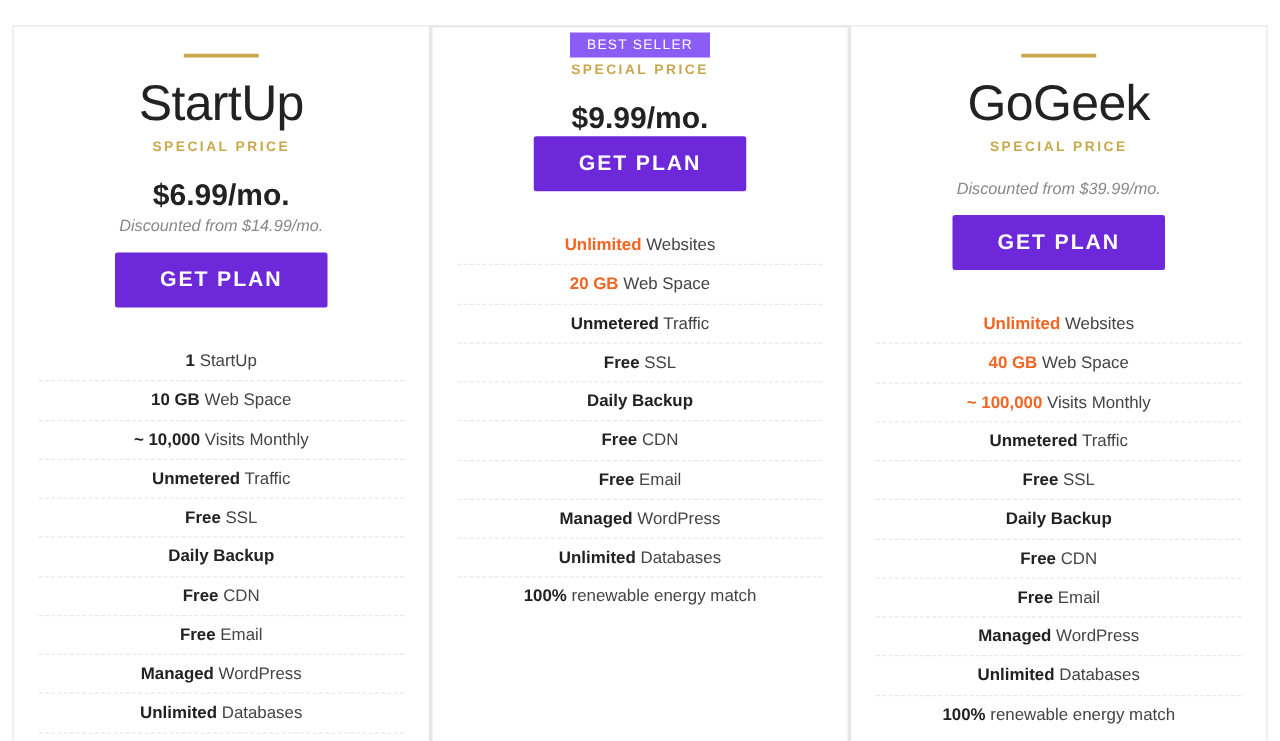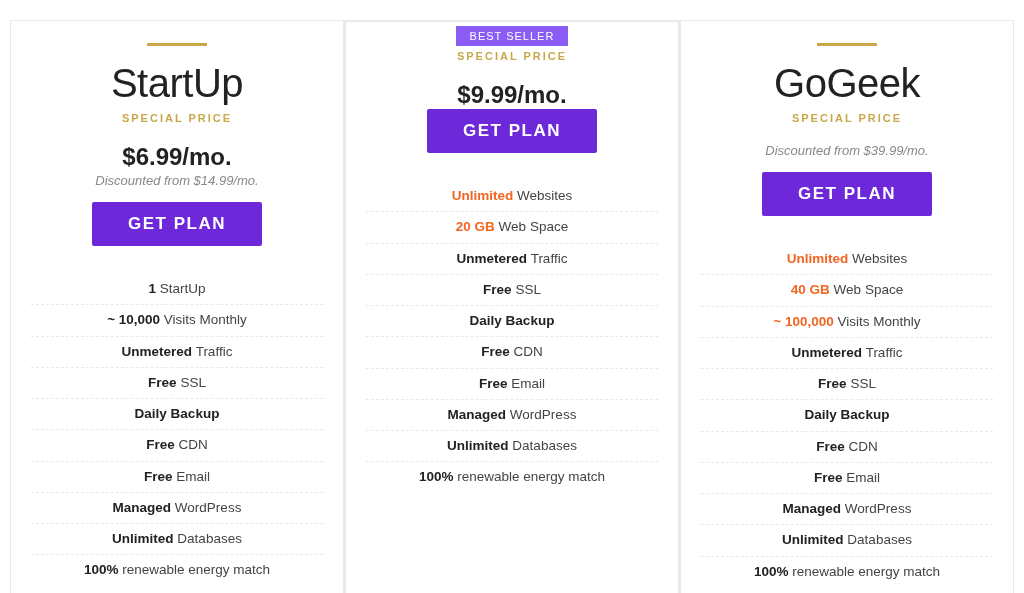--- a/index.html
+++ b/index.html
@@ -124,20 +124,21 @@
     }
   </style>
 </head>
 <body>
 
 <div class="pricing-wrapper">
     <div class="plan-card"><div class="badge-wrapper">
       <div class="plan-top-line"></div>
     </div><div class="plan-name">StartUp</div><div class="special-price-label">SPECIAL PRICE</div><div class="price">$6.99/mo.</div><div class="discounted-from">Discounted from $14.99/mo.</div><button class="get-plan-btn">GET PLAN</button><ul class="features-list">
         <li><span class="highlight">1</span><span> StartUp</span></li>
+        <li><span class="highlight">10 GB</span><span> Web Space</span></li>
         <li><span class="highlight">~ 10,000</span><span> Visits Monthly</span></li>
         <li><span class="highlight">Unmetered</span><span> Traffic</span></li>
         <li><span class="highlight">Free</span><span> SSL</span></li>
         <li><span class="highlight">Daily Backup</span><span></span></li>
         <li><span class="highlight">Free</span><span> CDN</span></li>
         <li><span class="highlight">Free</span><span> Email</span></li>
         <li><span class="highlight">Managed</span><span> WordPress</span></li>
         <li><span class="highlight">Unlimited</span><span> Databases</span></li>
         <li><span class="highlight">100%</span><span> renewable energy match</span></li>
       </ul></div>

